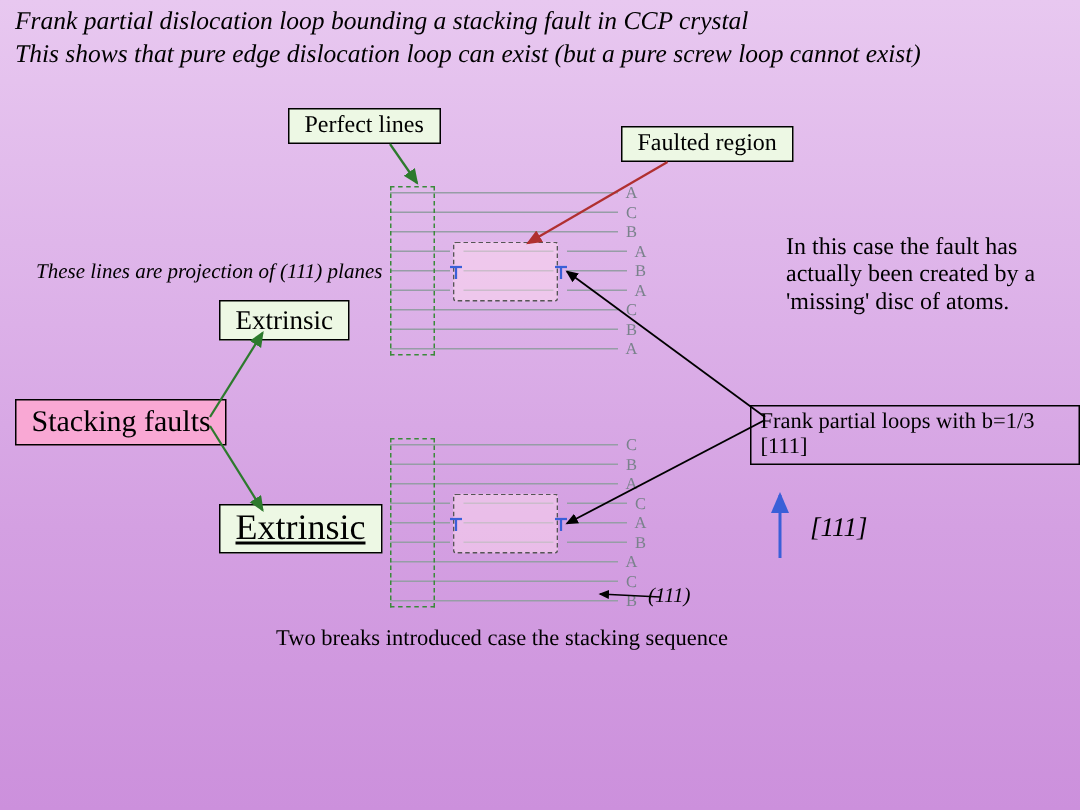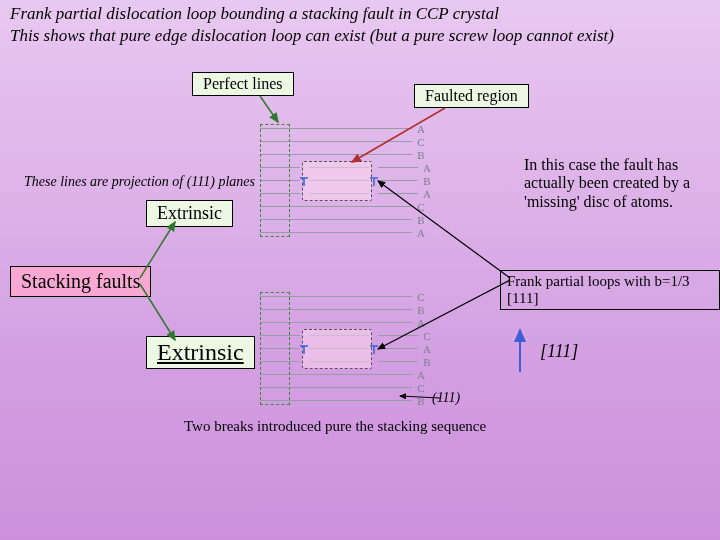--- a/index.html
+++ b/index.html
@@ -51,21 +51,21 @@
 <div class="projection">These lines are projection of (111) planes</div>
 
 <div class="box intrinsic">Extrinsic</div>
 <div class="box extrinsic">Extrinsic</div>
 <div class="box stackfaults">Stacking faults</div>
 
 <div class="faultnote">In this case the fault has actually been created by a 'missing' disc of atoms.</div>
 <div class="frankloop">Frank partial loops with b=1/3 [111]</div>
 <div class="dir111">[111]</div>
 <div class="plane111">(111)</div>
-<div class="twobreaks">Two breaks introduced pure the stacking sequence</div>
+<div class="twobreaks">Two breaks introduced case the stacking sequence</div>
 
 <div class="stack intr" id="stack-intr">
     <div class="row">
       <div class="line" style="width: 152px;"></div>
       <div class="lab">A</div>
     </div>
     <div class="row">
       <div class="line" style="width: 152px;"></div>
       <div class="lab">C</div>
     </div>

